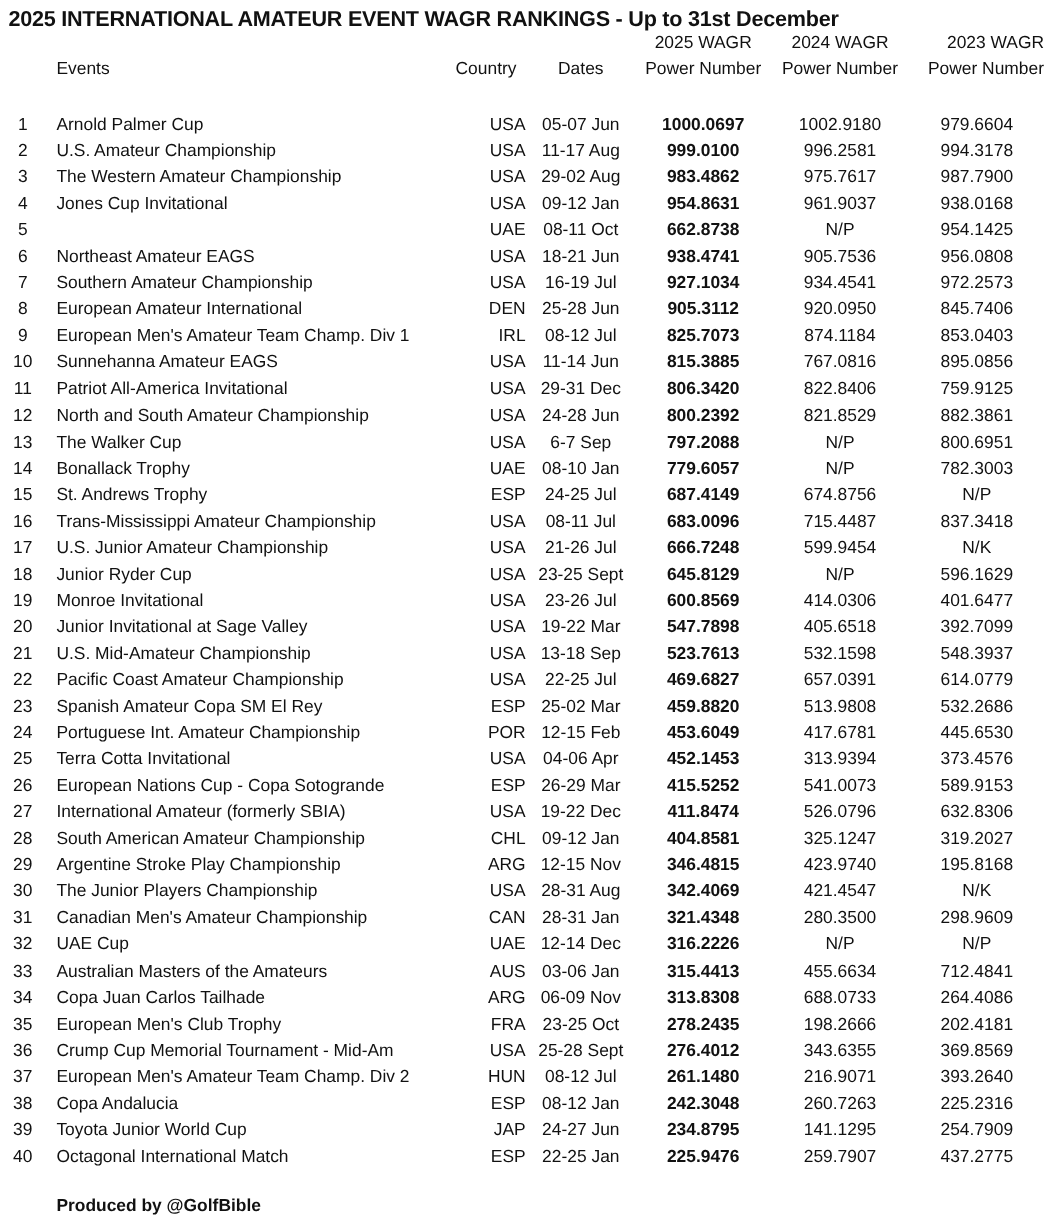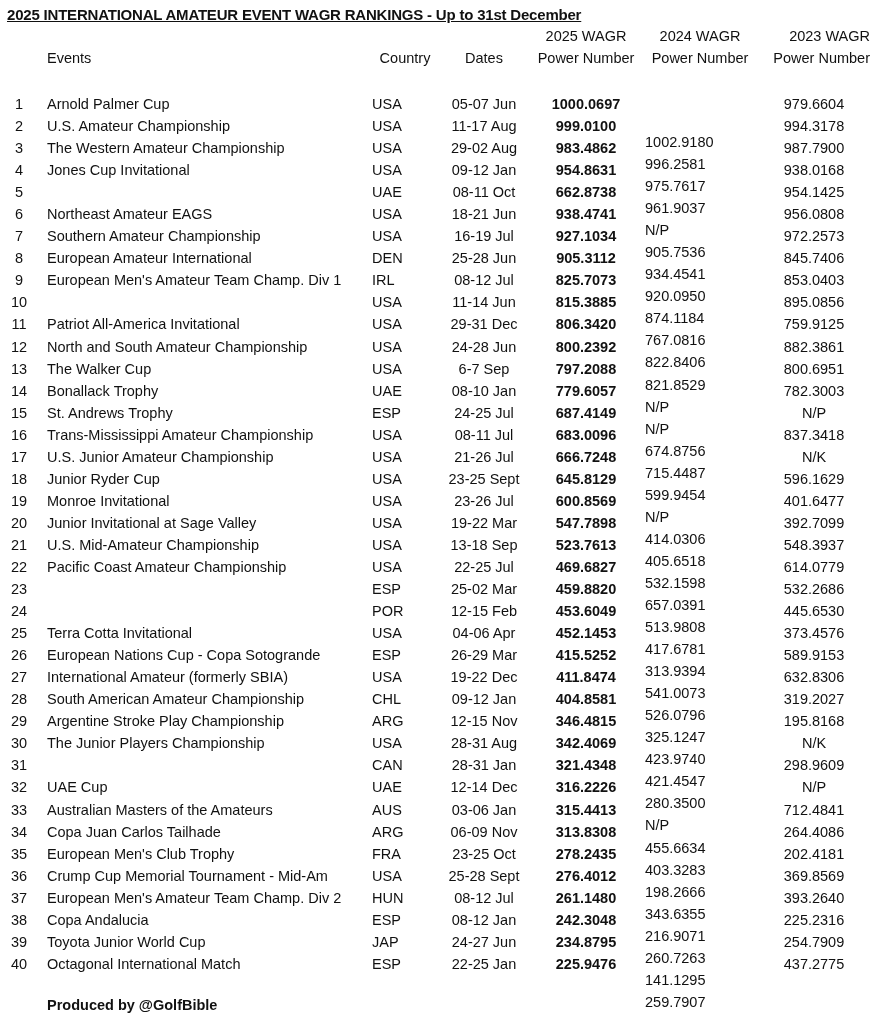--- a/index.html
+++ b/index.html
@@ -4,44 +4,44 @@
 <style>
   html, body { margin: 0; padding: 0; background: #ffffff; }
   body {
     width: 874px; height: 1024px; position: relative; overflow: hidden;
     font-family: "Liberation Sans", "DejaVu Sans", sans-serif;
     color: #111111;
     font-size: 14.5px;
   }
   .title {
     position: absolute; left: 7px; top: 6px;
-    font-weight: bold; font-size: 15px; text-decoration: underline;
+    font-weight: bold; font-size: 18px; 
     letter-spacing: -0.2px; white-space: nowrap;
   }
   .hdr {
     position: absolute; white-space: nowrap;
     font-size: 14.5px; text-align: center;
   }
   .hdr.events { left: 47px; top: 50px; text-align: left; }
   .hdr.country { left: 372px; width: 66px; top: 50px; }
   .hdr.dates { left: 450px; width: 68px; top: 50px; }
   .hdr.y25 { left: 532px; width: 108px; }
   .hdr.y24 { left: 645px; width: 110px; }
   .hdr.y23 { left: 758px; width: 112px; text-align: right; }
   .hdr.l1 { top: 28px; }
   .hdr.l2 { top: 50px; }
   .rows { position: absolute; left: 0; top: 93px; width: 874px; }
   .row { position: relative; height: 22.05px; line-height: 22px; white-space: nowrap; }
   .row span { position: absolute; top: 0; }
   .c-rank { left: 0; width: 38px; text-align: center; }
   .c-event { left: 47px; }
-  .c-country { left: 372px; width: 66px; text-align: left; }
+  .c-country { left: 372px; width: 66px; text-align: right; }
   .c-dates { left: 440px; width: 88px; text-align: center; }
   .c-y25 { left: 532px; width: 108px; text-align: center; font-weight: bold; }
-  .c-y24 { left: 645px; width: 110px; text-align: left; margin-top: 38px; }
+  .c-y24 { left: 645px; width: 110px; text-align: center; }
   .c-y23 { left: 758px; width: 112px; text-align: center; }
   .footer {
     position: absolute; left: 47px; top: 997px;
     font-weight: bold; font-size: 14.5px; white-space: nowrap;
   }
 </style>
 </head>
 <body>
 
 <div class="title">2025 INTERNATIONAL AMATEUR EVENT WAGR RANKINGS - Up to 31st December</div>
@@ -132,20 +132,21 @@
       <span class="c-rank">9</span>
       <span class="c-event">European Men's Amateur Team Champ. Div 1</span>
       <span class="c-country">IRL</span>
       <span class="c-dates">08-12 Jul</span>
       <span class="c-y25">825.7073</span>
       <span class="c-y24">874.1184</span>
       <span class="c-y23">853.0403</span>
     </div>
     <div class="row">
       <span class="c-rank">10</span>
+      <span class="c-event">Sunnehanna Amateur EAGS</span>
       <span class="c-country">USA</span>
       <span class="c-dates">11-14 Jun</span>
       <span class="c-y25">815.3885</span>
       <span class="c-y24">767.0816</span>
       <span class="c-y23">895.0856</span>
     </div>
     <div class="row">
       <span class="c-rank">11</span>
       <span class="c-event">Patriot All-America Invitational</span>
       <span class="c-country">USA</span>
@@ -248,28 +249,30 @@
       <span class="c-rank">22</span>
       <span class="c-event">Pacific Coast Amateur Championship</span>
       <span class="c-country">USA</span>
       <span class="c-dates">22-25 Jul</span>
       <span class="c-y25">469.6827</span>
       <span class="c-y24">657.0391</span>
       <span class="c-y23">614.0779</span>
     </div>
     <div class="row">
       <span class="c-rank">23</span>
+      <span class="c-event">Spanish Amateur Copa SM El Rey</span>
       <span class="c-country">ESP</span>
       <span class="c-dates">25-02 Mar</span>
       <span class="c-y25">459.8820</span>
       <span class="c-y24">513.9808</span>
       <span class="c-y23">532.2686</span>
     </div>
     <div class="row">
       <span class="c-rank">24</span>
+      <span class="c-event">Portuguese Int. Amateur Championship</span>
       <span class="c-country">POR</span>
       <span class="c-dates">12-15 Feb</span>
       <span class="c-y25">453.6049</span>
       <span class="c-y24">417.6781</span>
       <span class="c-y23">445.6530</span>
     </div>
     <div class="row">
       <span class="c-rank">25</span>
       <span class="c-event">Terra Cotta Invitational</span>
       <span class="c-country">USA</span>
@@ -318,20 +321,21 @@
       <span class="c-rank">30</span>
       <span class="c-event">The Junior Players Championship</span>
       <span class="c-country">USA</span>
       <span class="c-dates">28-31 Aug</span>
       <span class="c-y25">342.4069</span>
       <span class="c-y24">421.4547</span>
       <span class="c-y23">N/K</span>
     </div>
     <div class="row">
       <span class="c-rank">31</span>
+      <span class="c-event">Canadian Men's Amateur Championship</span>
       <span class="c-country">CAN</span>
       <span class="c-dates">28-31 Jan</span>
       <span class="c-y25">321.4348</span>
       <span class="c-y24">280.3500</span>
       <span class="c-y23">298.9609</span>
     </div>
     <div class="row">
       <span class="c-rank">32</span>
       <span class="c-event">UAE Cup</span>
       <span class="c-country">UAE</span>
@@ -348,21 +352,21 @@
       <span class="c-y25">315.4413</span>
       <span class="c-y24">455.6634</span>
       <span class="c-y23">712.4841</span>
     </div>
     <div class="row">
       <span class="c-rank">34</span>
       <span class="c-event">Copa Juan Carlos Tailhade</span>
       <span class="c-country">ARG</span>
       <span class="c-dates">06-09 Nov</span>
       <span class="c-y25">313.8308</span>
-      <span class="c-y24">403.3283</span>
+      <span class="c-y24">688.0733</span>
       <span class="c-y23">264.4086</span>
     </div>
     <div class="row">
       <span class="c-rank">35</span>
       <span class="c-event">European Men's Club Trophy</span>
       <span class="c-country">FRA</span>
       <span class="c-dates">23-25 Oct</span>
       <span class="c-y25">278.2435</span>
       <span class="c-y24">198.2666</span>
       <span class="c-y23">202.4181</span>

